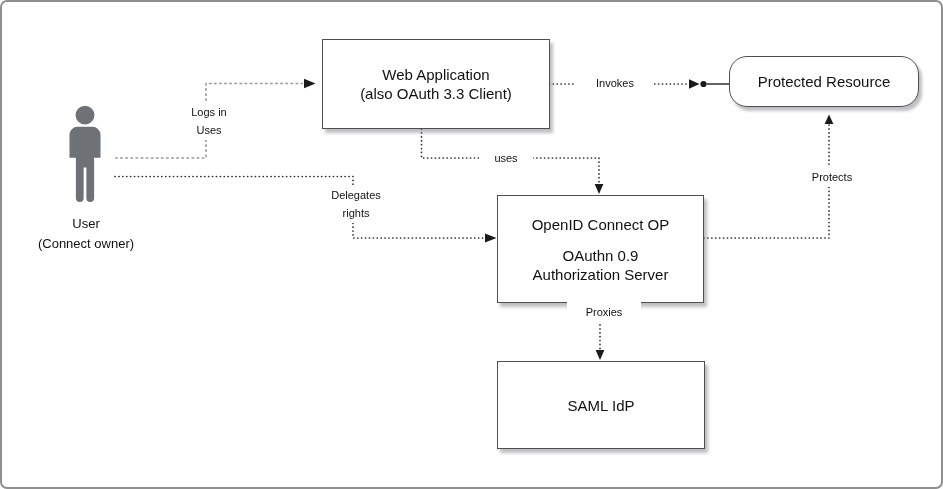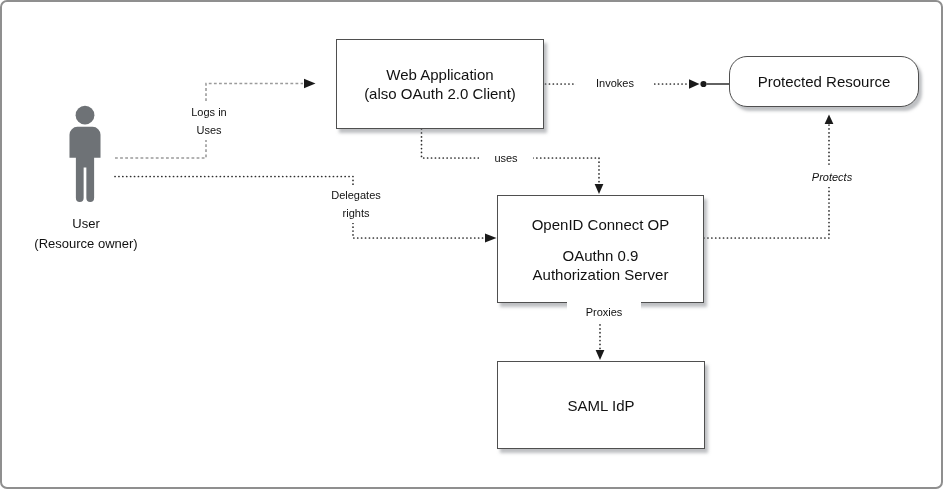--- a/index.html
+++ b/index.html
@@ -17,36 +17,36 @@
   .lines{position:absolute;left:0;top:0;z-index:1;}
   .node{
     position:absolute;z-index:2;
     background:#ffffff;
     border:1.5px solid #4f4f4f;
     box-shadow:3px 4px 3px rgba(125,130,135,.5);
     display:flex;flex-direction:column;justify-content:center;align-items:center;
     font-size:15px;line-height:19px;text-align:center;
     box-sizing:border-box;
   }
-  #node-web-app{left:334px;top:37px;width:208px;height:90px;}
+  #node-web-app{left:320px;top:37px;width:228px;height:90px;}
   #node-protected{left:727px;top:54px;width:190px;height:51px;border-radius:18px;}
   #node-openid{left:495px;top:193px;width:207px;height:108px;}
   #node-saml{left:495px;top:359px;width:208px;height:88px;align-items:center;}
   .node .spacer-after{margin-bottom:12px;}
   .elabel{
     position:absolute;z-index:3;
     background:#ffffff;
     font-size:11px;line-height:18px;text-align:center;
     padding:1px 3px;
   }
   #lbl-logsin{left:164px;top:100px;width:80px;}
   #lbl-delegates{left:304px;top:183px;width:94px;}
   #lbl-uses{left:477px;top:146px;width:48px;}
   #lbl-invokes{left:574px;top:71px;width:72px;}
-  #lbl-protects{left:789px;top:165px;width:76px;font-style:italic;}
+  #lbl-protects{left:789px;top:165px;width:76px;}
   #lbl-proxies{left:565px;top:300px;width:68px;}
   .actor-icon{position:absolute;left:63px;top:103px;z-index:2;}
   .actor-label{
     position:absolute;left:4px;top:212px;width:160px;z-index:2;
     font-size:13px;line-height:20px;text-align:center;
   }
   .dotted-black{fill:none;stroke:#2e2e2e;stroke-width:1.7;stroke-dasharray:0.1 3.8;stroke-linecap:round;}
   .dashed-gray{fill:none;stroke:#9b9b9b;stroke-width:1.6;stroke-dasharray:2.8 2.3;}
   .solid-black{fill:none;stroke:#2e2e2e;stroke-width:1.6;}
   .ah{fill:#1a1a1a;stroke:none;}
@@ -90,26 +90,26 @@
       <polygon class="ah" points="593.6,348 602.4,348 598,358"></polygon>
     </g>
   </svg>
 
   <svg class="actor-icon" width="40" height="97" viewBox="0 0 40 100" fill="#6e7276">
     <circle cx="20" cy="10.5" r="9.7"></circle>
     <path d="M12.2 22.5 h15.6 a8.2 8.2 0 0 1 8.2 8.2 v23.8 h-6.6 v41.5 a4 4 0 0 1 -8 0 v-31.5 h-2.8 v31.5 a4 4 0 0 1 -8 0 v-41.5 h-6.6 v-23.8 a8.2 8.2 0 0 1 8.2 -8.2 z"></path>
   </svg>
   <div class="actor-label">
     <div>User</div>
-    <div>(Resource owner)</div>
+    <div>(Connect owner)</div>
   </div>
 
   <div class="node" id="node-web-app">
     <div>Web Application</div>
-    <div>(also OAuth 2.0 Client)</div>
+    <div>(also OAuth 3.3 Client)</div>
   </div>
 
   <div class="node" id="node-protected">
     <div>Protected Resource</div>
   </div>
 
   <div class="node" id="node-openid">
     <div class="spacer-after">OpenID Connect OP</div>
     <div>OAuthn 0.9</div>
     <div>Authorization Server</div>

